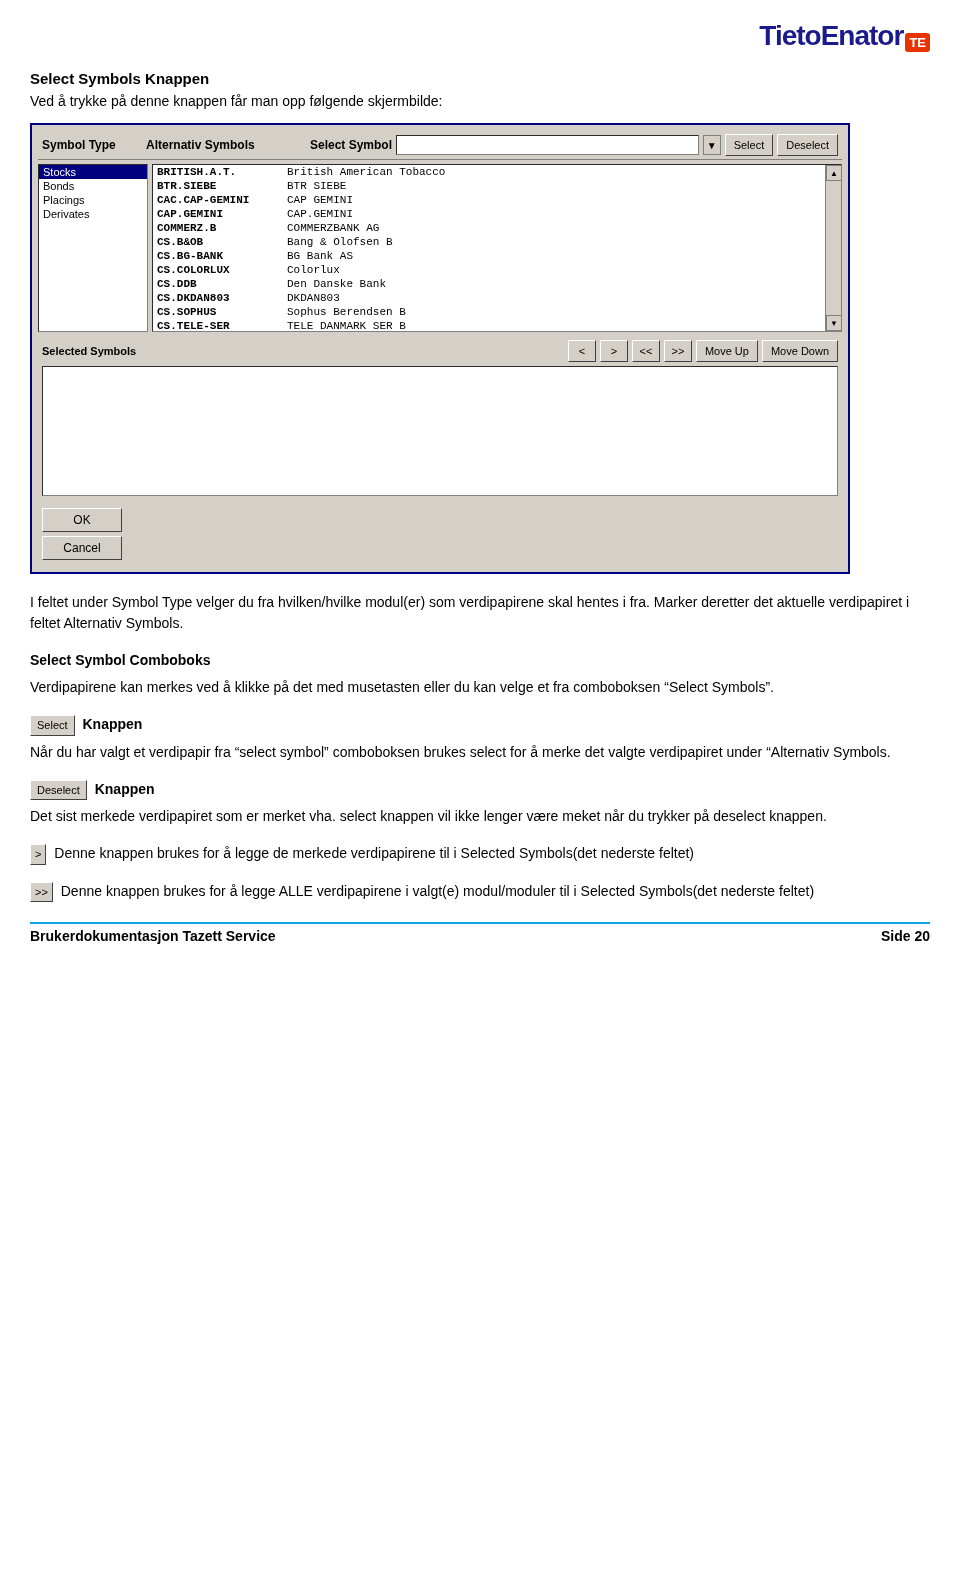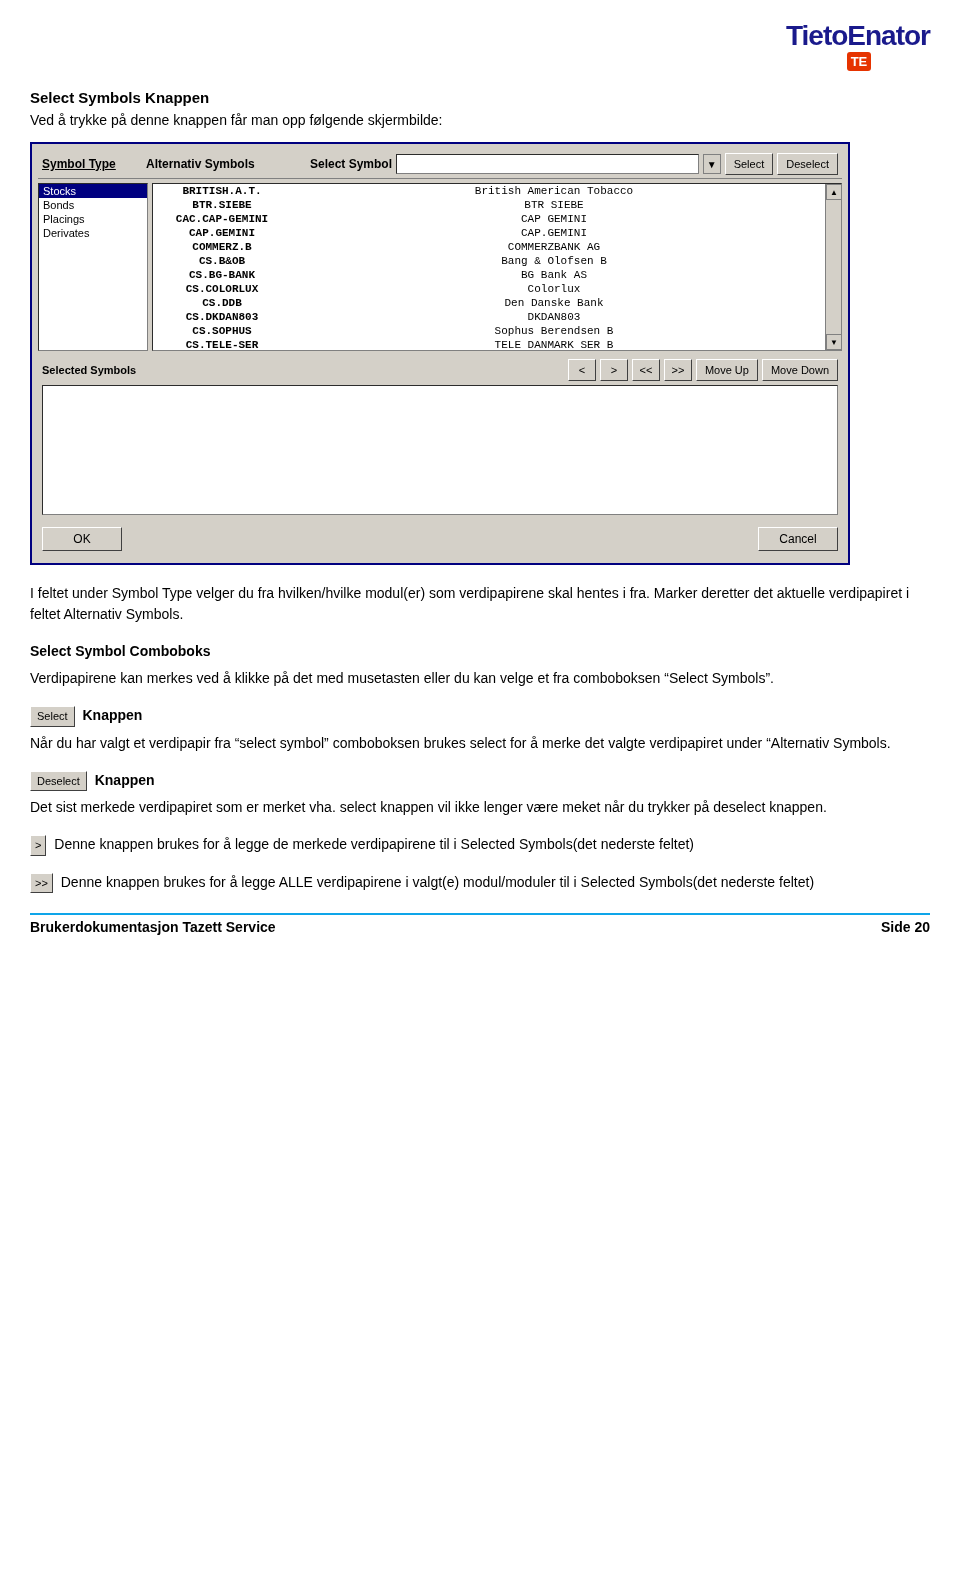--- a/index.html
+++ b/index.html
@@ -14,22 +14,21 @@
     }
 
     
     .logo-area {
       display: flex;
       justify-content: flex-end;
       margin-bottom: 18px;
     }
     .logo-box {
       display: flex;
-      align-items: center;
-      flex-direction: column;
+      align-items: flex-end;
     }
     .logo-text {
       font-size: 28px;
       font-weight: bold;
       color: #1a1a8c;
       letter-spacing: -1px;
     }
     .logo-te {
       background: #e63300;
       color: white;
@@ -105,21 +104,20 @@
       gap: 4px;
       margin-bottom: 4px;
     }
     .col-label {
       font-size: 12px;
       font-weight: bold;
       color: #000;
     }
     .col-symbol-type {
       width: 100px;
-      text-decoration: underline;
     }
     .col-alt-symbols {
       width: 160px;
     }
     .col-select-symbol {
       flex: 1;
       display: flex;
       align-items: center;
       gap: 4px;
     }
@@ -179,21 +177,20 @@
     }
     .left-panel-item.selected {
       background: #000080;
       color: white;
     }
     .symbol-row {
       display: flex;
       padding: 1px 4px;
       font-size: 11px;
       font-family: 'Courier New', monospace;
-      text-align: center;
     }
     .symbol-code {
       width: 130px;
       font-weight: bold;
     }
     .symbol-name {
       flex: 1;
     }
     .scroll-arrow {
       width: 16px;
@@ -243,22 +240,23 @@
       height: 130px;
       background: white;
       border: 1px inset #808080;
       margin: 0 4px 4px 4px;
     }
 
     
     .ok-cancel-row {
       display: flex;
       justify-content: space-between;
-      gap: 11px;
+      gap: 4px;
       padding: 8px 4px 6px 4px;
+      flex-direction: column;
     }
     .ok-btn, .cancel-btn {
       height: 24px;
       width: 80px;
       background: #d4d0c8;
       border: 1px solid;
       border-top-color: #ffffff;
       border-left-color: #ffffff;
       border-right-color: #404040;
       border-bottom-color: #404040;

